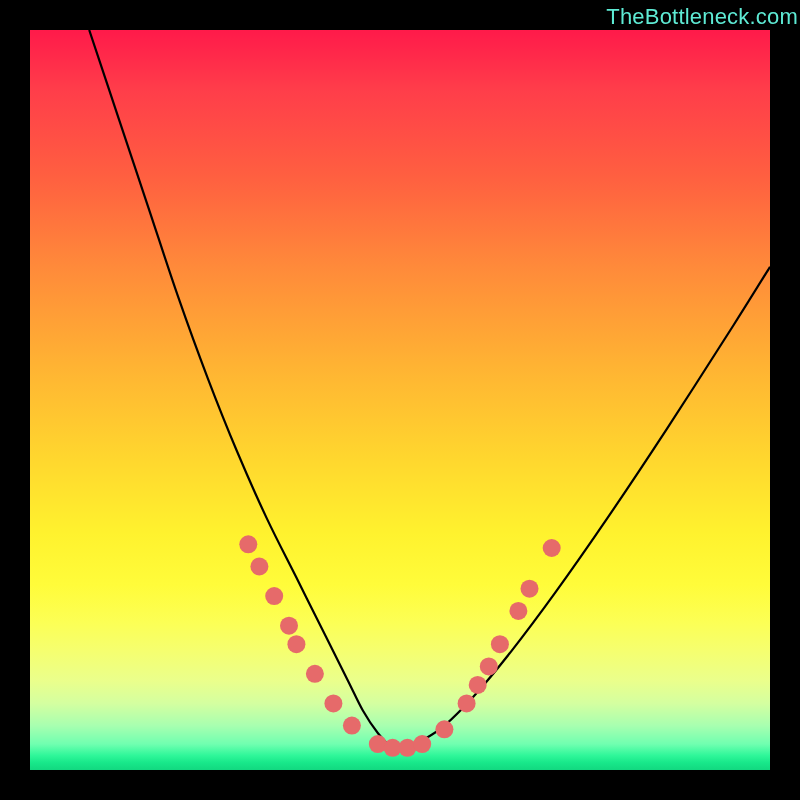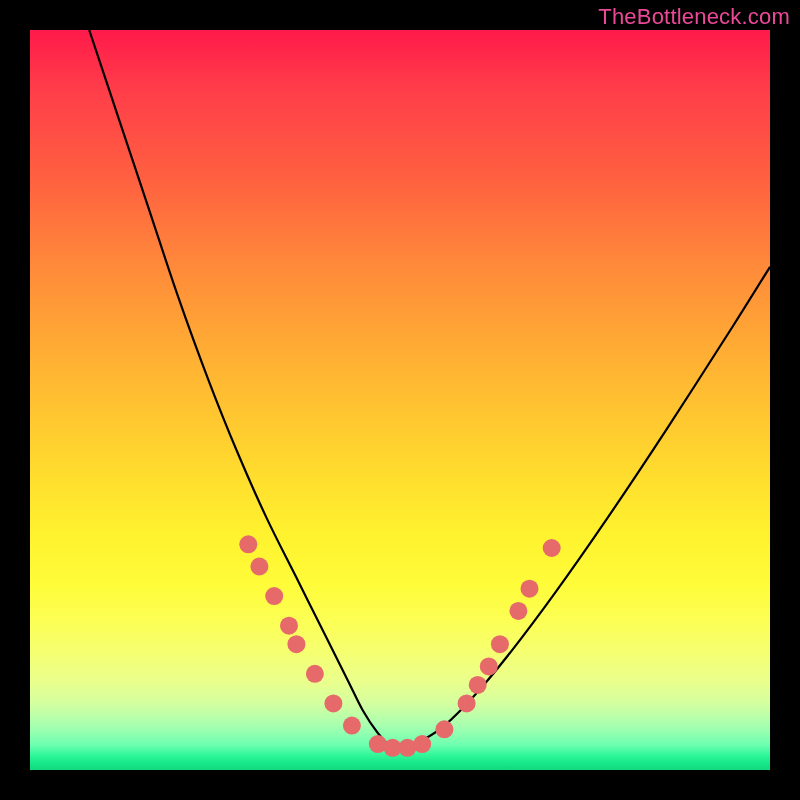--- a/index.html
+++ b/index.html
@@ -14,22 +14,22 @@
   .frame {
     position: relative;
     width: 800px;
     height: 800px;
     background: #000;
     box-sizing: border-box;
   }
   .watermark {
     position: absolute;
     top: 4px;
-    right: 10px;
-    color: #ec4899;
+    right: 2px;
+    color: #5eead4;
     font-size: 22px;
     font-weight: 500;
     letter-spacing: 0.2px;
     user-select: none;
     margin-left: 12px;
   }
   .plot-area {
     position: absolute;
     top: 30px;
     left: 30px;

